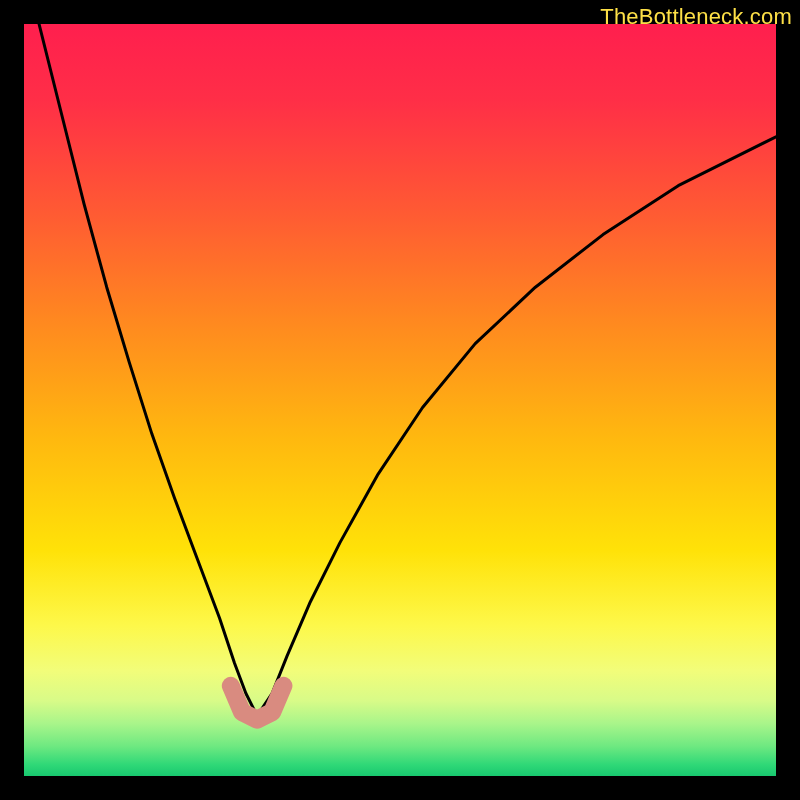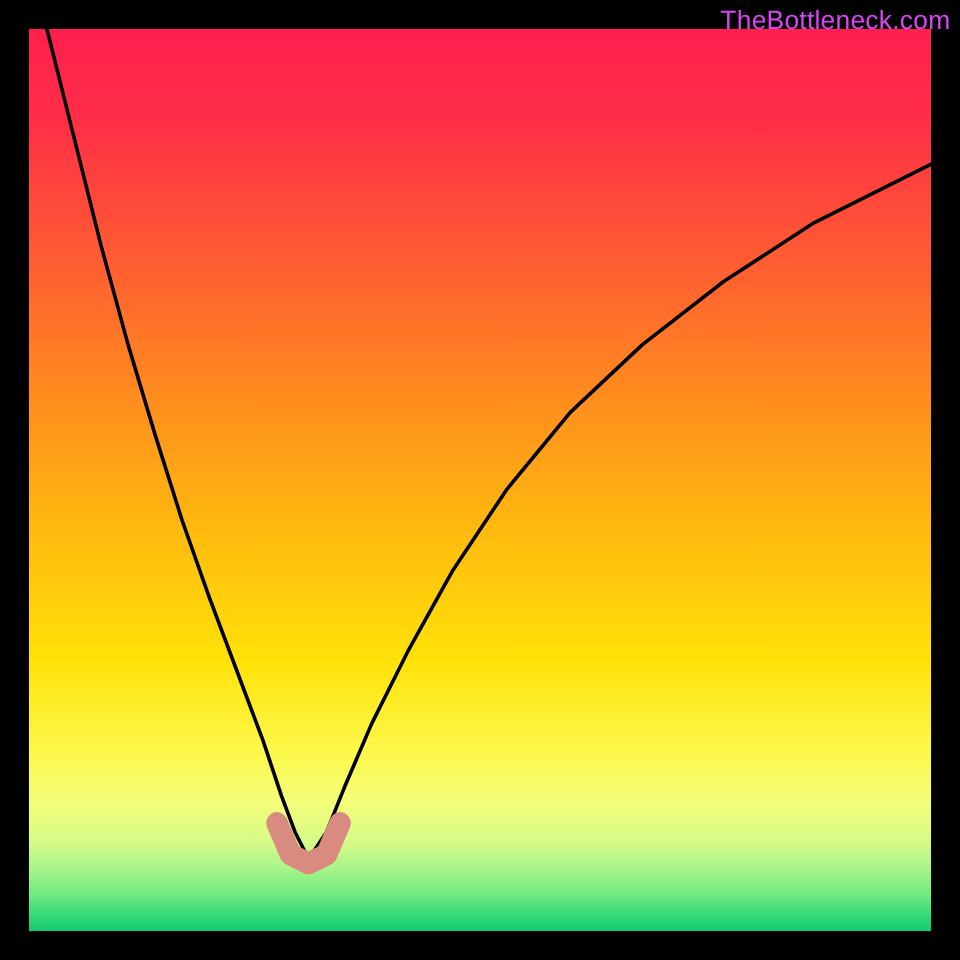--- a/index.html
+++ b/index.html
@@ -30,21 +30,21 @@
     position: absolute;
     left: 0;
     top: 0;
     width: 752px;
     height: 752px;
   }
   .watermark {
     position: absolute;
     top: 4px;
     right: 8px;
-    color: #d946ef;
+    color: #fde047;
     font-size: 22px;
     font-weight: 500;
     letter-spacing: 0.2px;
   }
   .curve-layer {
     position: absolute;
     left: 0;
     top: 0;
     width: 752px;
     height: 752px;

